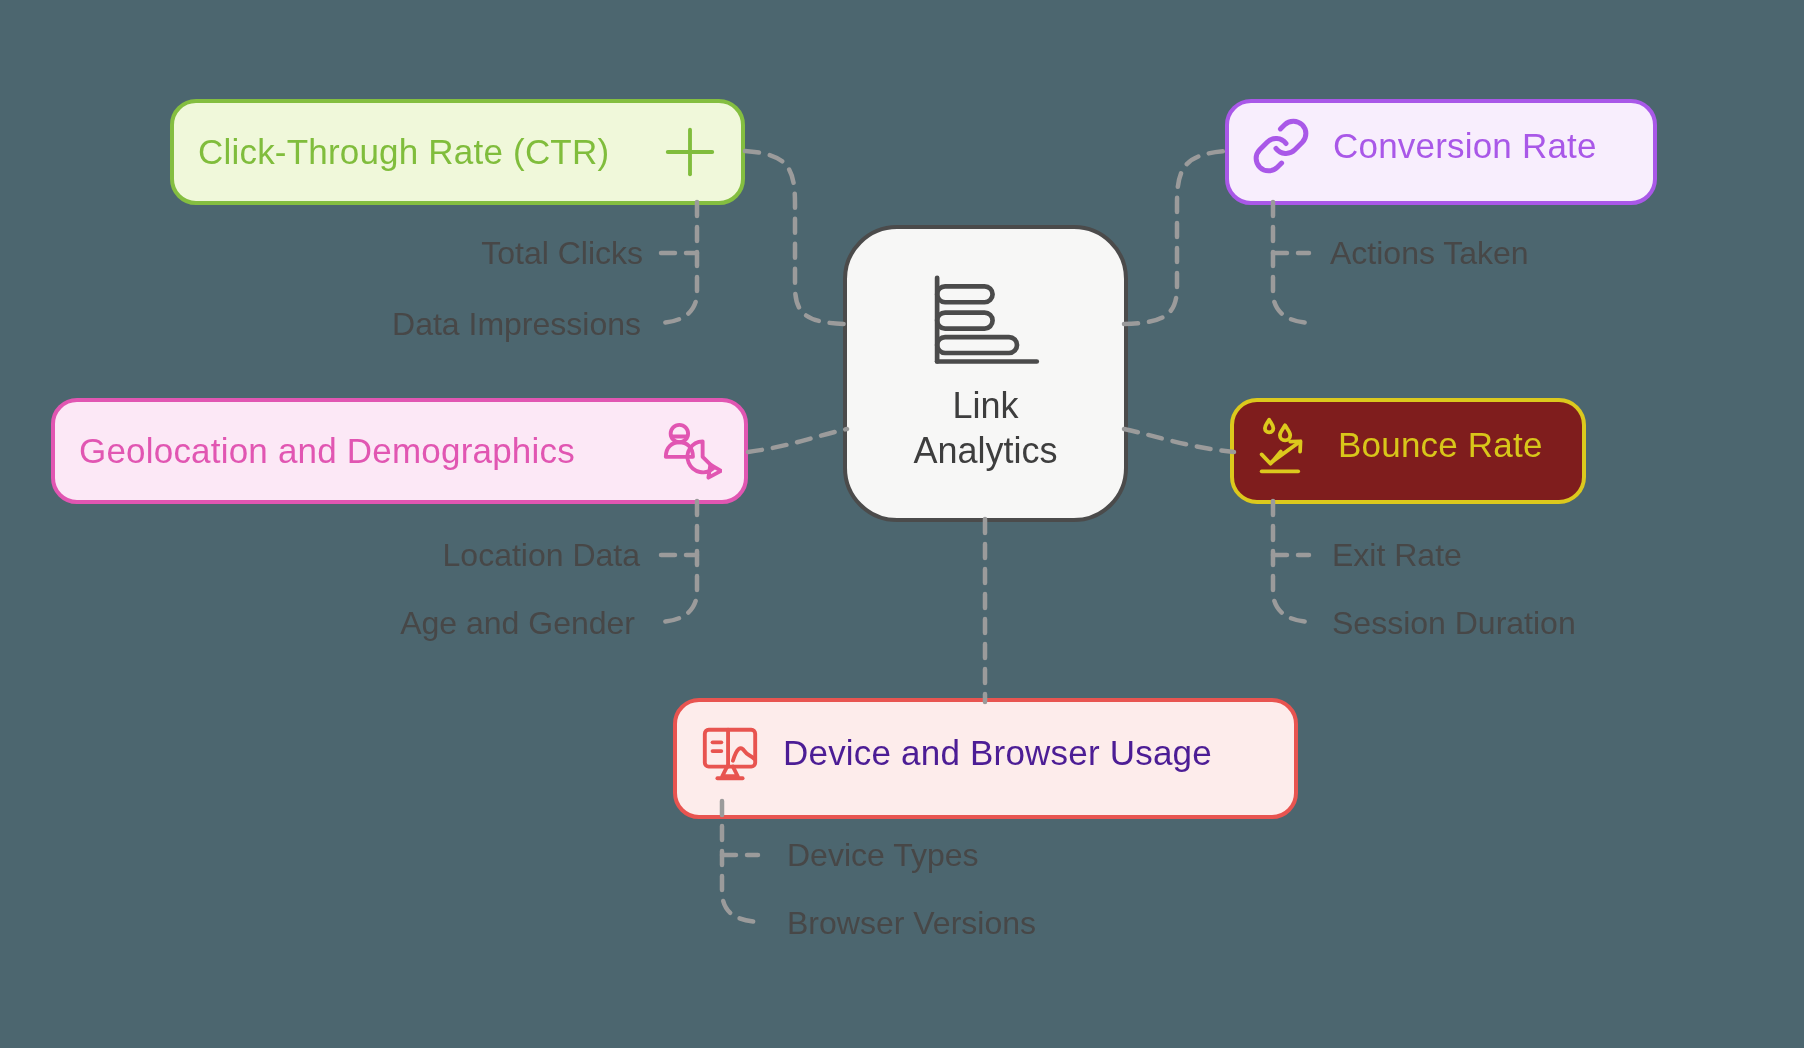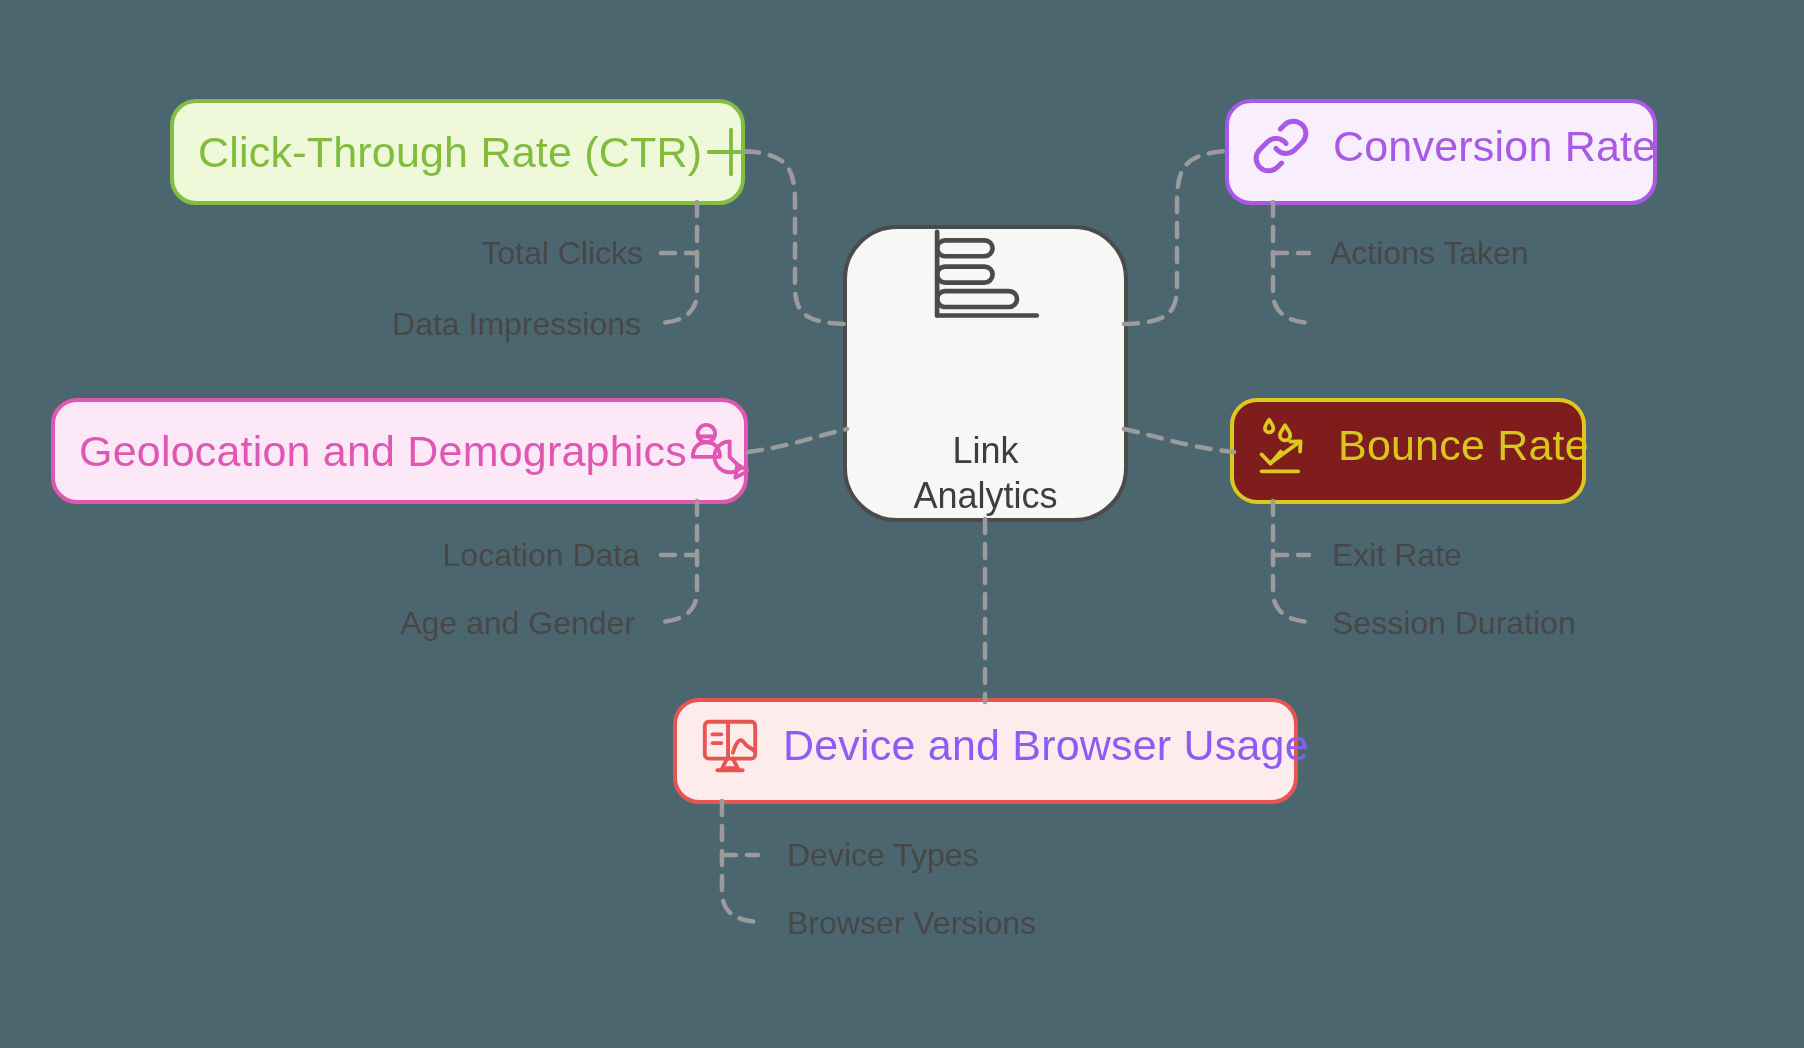--- a/index.html
+++ b/index.html
@@ -7,37 +7,37 @@
     width:1804px;height:1048px;
     background:#4C666F;
     font-family:"Liberation Sans", sans-serif;
     overflow:hidden;position:relative;
   }
   .canvas{position:absolute;inset:0;width:1804px;height:1048px;}
   .connectors{position:absolute;left:0;top:0;z-index:5;pointer-events:none;}
   .node{
     position:absolute;display:flex;align-items:center;
     border:4px solid;border-radius:26px;box-sizing:border-box;
-    font-size:43px;font-weight:500;letter-spacing:.2px;z-index:2;
+    font-size:35px;font-weight:500;letter-spacing:.2px;z-index:2;
   }
   .node .ttl{white-space:nowrap;}
   .node .icn{flex:0 0 auto;display:block;}
   .between{justify-content:space-between;padding:0 22px 0 24px;}
   .start{justify-content:flex-start;gap:22px;padding:0 18px 12px 22px;}
 
   .b-ctr       {left:170px; top:99px;  width:575px;height:106px;background:#F0F8DA;border-color:#84BE40;color:#80BD3C;}
   .b-conversion{left:1225px;top:99px;  width:432px;height:106px;background:#F8EEFD;border-color:#A958E8;color:#A958E8;}
   .b-geo       {left:51px;  top:398px; width:697px;height:106px;background:#FCE8F6;border-color:#E156B2;color:#E156B2;}
   .b-bounce    {left:1230px;top:398px; width:356px;height:106px;background:#7f1d1d;border-color:#DCC91D;color:#D8C61A;border-radius:27px;}
-  .b-device    {left:673px; top:698px; width:625px;height:106px;background:#FDECEB;border-color:#E85450;color:#8b5cf6;}
+  .b-device    {left:673px; top:698px; width:625px;height:121px;background:#FDECEB;border-color:#E85450;color:#4c1d95;}
 
   .center-node{
     position:absolute;left:843px;top:225px;width:285px;height:297px;
     background:#F7F7F6;border:4.5px solid #4B4B4B;border-radius:54px;
-    display:flex;flex-direction:column;align-items:center;justify-content:space-between;
+    display:flex;flex-direction:column;align-items:center;justify-content:center;
     gap:14px;z-index:2;box-sizing:border-box;
   }
   .center-label{font-size:36px;line-height:45px;font-weight:500;color:#3E3E3E;text-align:center;}
 
   .child{
     position:absolute;height:42px;line-height:42px;
     font-size:32px;font-weight:500;color:#474747;white-space:nowrap;z-index:2;
   }
   .child.r{text-align:right;}
 </style>

